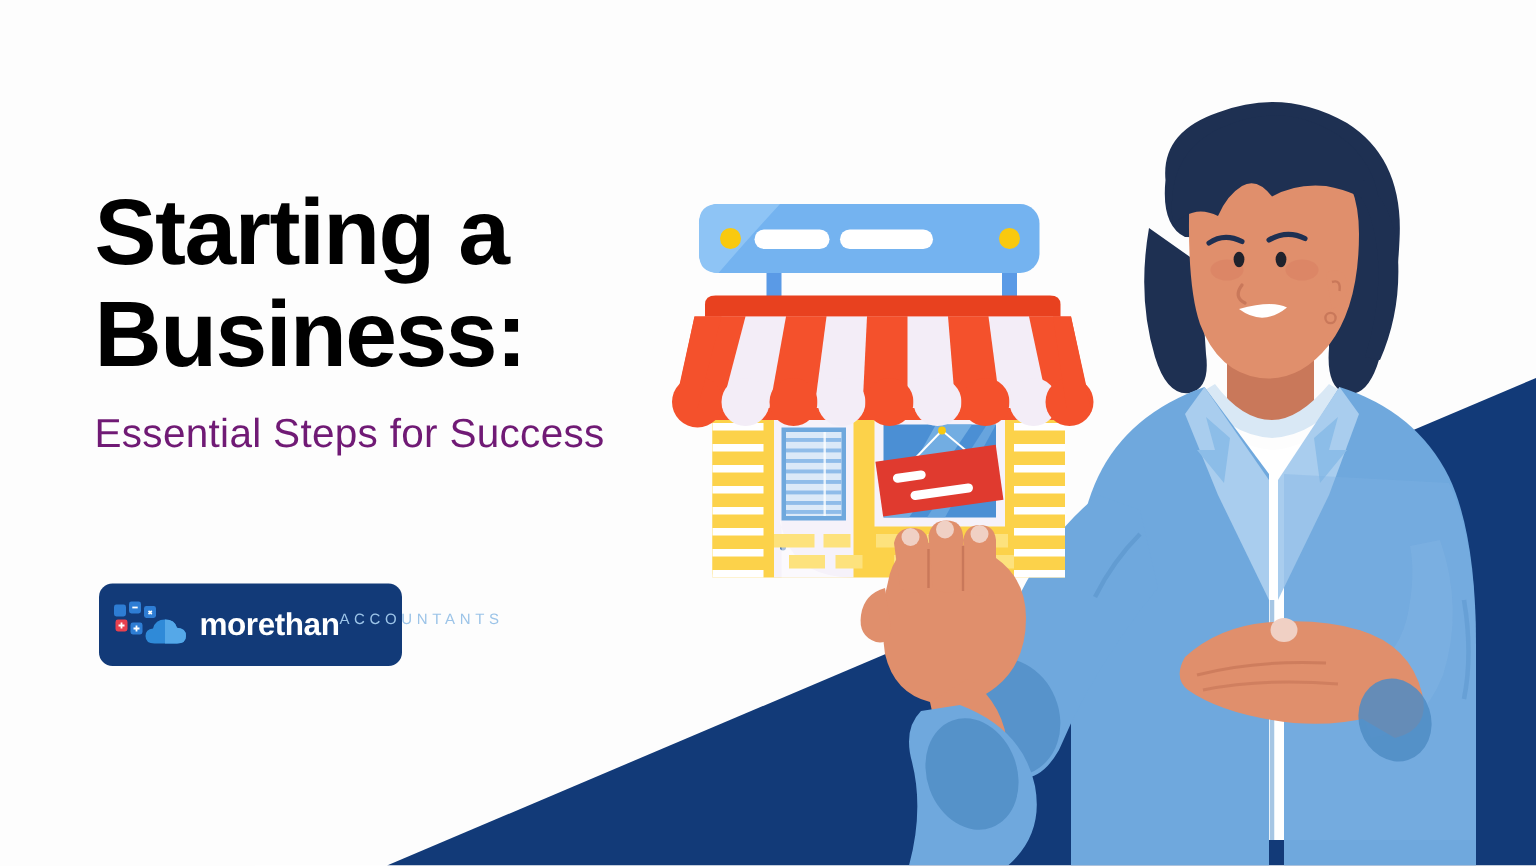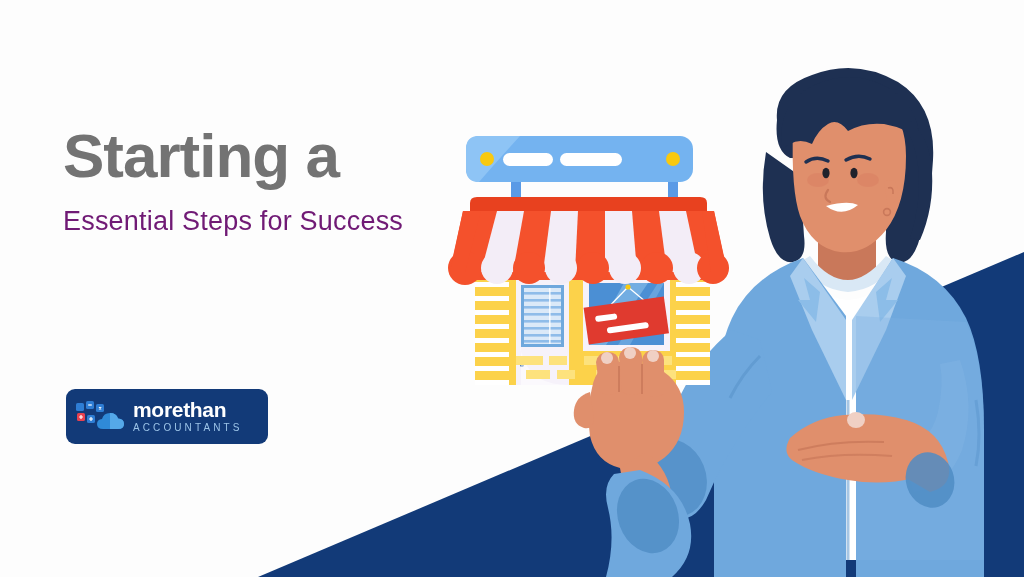--- a/index.html
+++ b/index.html
@@ -25,21 +25,21 @@
   .text-block{
     position:absolute;
     left:63px;top:122px;
     z-index:6;
     width:420px;
   }
   .title-line{
     font-size:62px;
     line-height:68px;
     font-weight:bold;
-    color:#737373;
+    color:#000000;
     letter-spacing:-1px;
     white-space:nowrap;
   }
   .subtitle{
     margin-top:14px;
     font-size:27px;
     line-height:34px;
     color:#701a75;
     font-weight:400;
     letter-spacing:0.2px;
@@ -55,21 +55,21 @@
     z-index:6;
     display:flex;align-items:center;
   }
   .logo-mark{
     position:relative;
     width:54px;height:36px;
     margin-left:9px;flex:none;
   }
   .logo-text{
     margin-left:4px;
-    display:flex;flex-direction:column;justify-content:center;
+    display:flex;flex-direction:row;justify-content:center;
   }
   .logo-name{
     color:#ffffff;
     font-size:21px;
     font-weight:bold;
     line-height:21px;
     letter-spacing:-0.3px;
   }
   .logo-sub{
     color:#9cc4e8;
@@ -350,20 +350,21 @@
 
     <path d="M590 392 Q576 396 574 410 Q572 424 584 428 Q594 430 594 418 Z" fill="#e08f6c"></path>
 
     <path d="M640 470 Q682 486 690 524 Q696 556 672 577 L606 577
              Q616 540 608 508 Q602 486 614 474 Z" fill="#6fa8dd"></path>
     <ellipse cx="648" cy="516" rx="30" ry="38" transform="rotate(-20 648 516)" fill="#4f8cc4" opacity="0.8"></ellipse>
   </svg>
 
   <div class="text-block">
     <div class="title-line">Starting a</div>
+    <div class="title-line">Business:</div>
     <div class="subtitle">Essential Steps for Success</div>
   </div>
 
   <div class="logo">
     <div class="logo-mark">
       <svg viewBox="0 0 54 36" width="54" height="36">
 
         <rect x="1" y="4" width="8" height="8" rx="1.6" fill="#2e7dd4"></rect>
         <rect x="11" y="2" width="8" height="8" rx="1.6" fill="#2e7dd4"></rect>
         <rect x="21" y="5" width="8" height="8" rx="1.6" fill="#2e7dd4"></rect>

